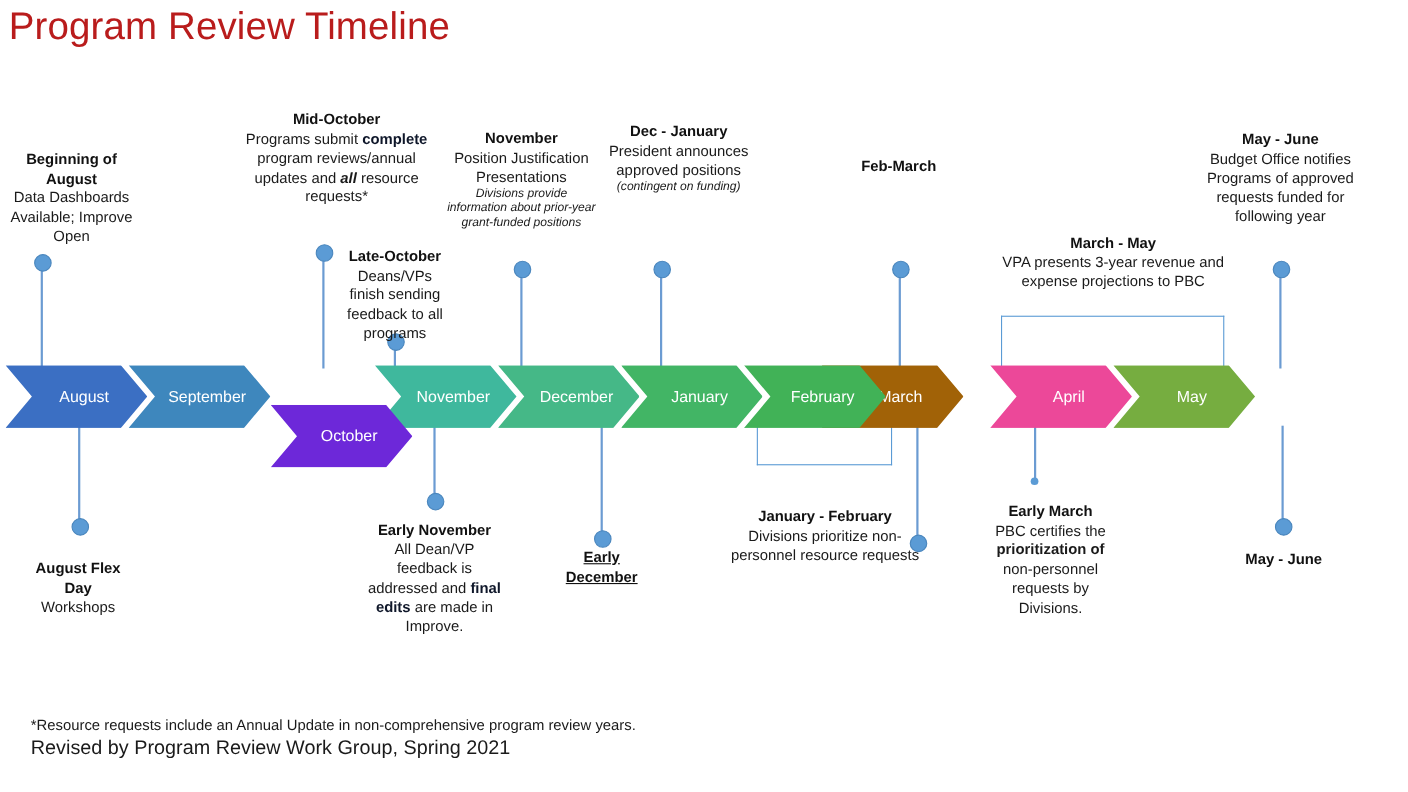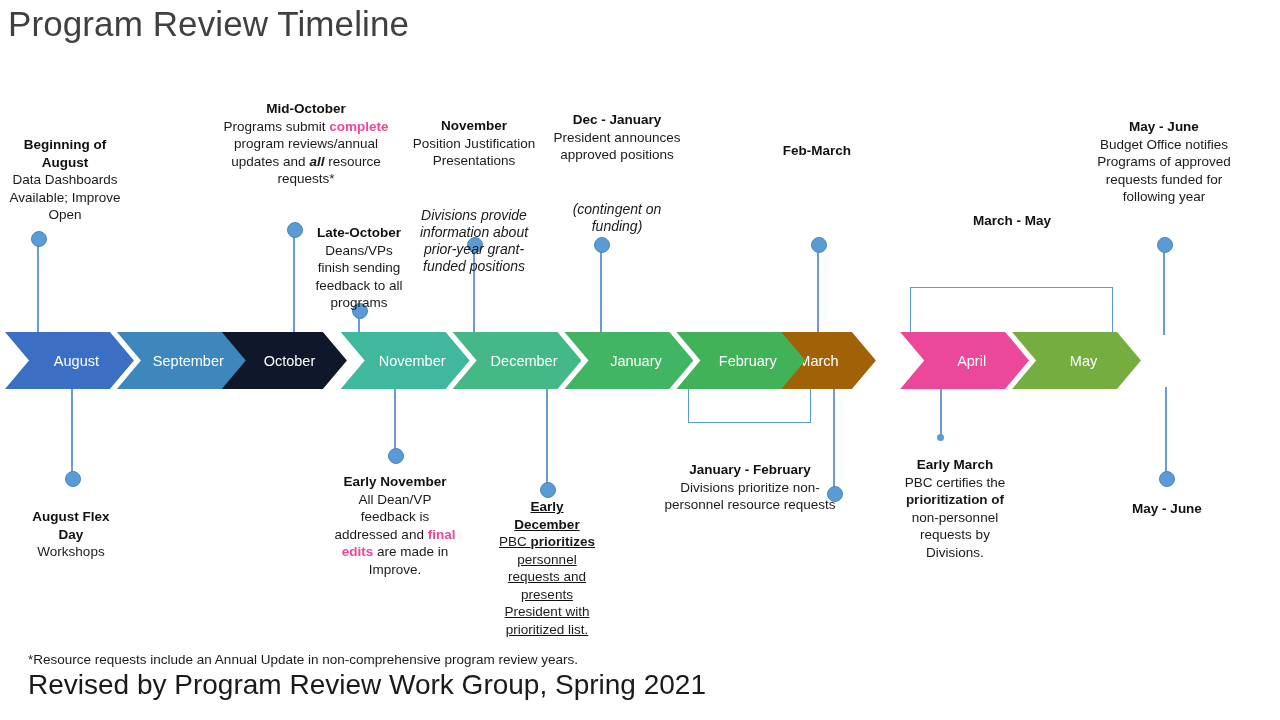--- a/index.html
+++ b/index.html
@@ -6,32 +6,32 @@
   body{
     width:1280px;height:720px;background:#ffffff;overflow:hidden;
     font-family:"Liberation Sans", sans-serif;color:#111111;
     position:relative;
   }
   #stage{position:absolute;left:0;top:0;width:1280px;height:720px;}
 
   
   .page-title{
     position:absolute;left:8px;top:4px;
-    font-size:35px;font-weight:400;color:#404040;letter-spacing:.1px;
+    font-size:35px;font-weight:400;color:#b91c1c;letter-spacing:.1px;
     white-space:nowrap;
   }
 
   
   .footnote{
     position:absolute;left:28px;top:652px;
     font-size:13.5px;color:#1a1a1a;white-space:nowrap;
   }
   .revised{
     position:absolute;left:28px;top:669px;
-    font-size:28px;color:#1a1a1a;white-space:nowrap;
+    font-size:18px;color:#1a1a1a;white-space:nowrap;
   }
 
   
   #timeline{position:absolute;left:0;top:332px;height:57px;width:1280px;}
   .chev{
     position:absolute;top:0;height:57px;
     display:flex;align-items:center;justify-content:center;
     color:#ffffff;font-size:14.5px;font-weight:400;
     -webkit-clip-path:polygon(0 0, calc(100% - 24px) 0, 100% 50%, calc(100% - 24px) 100%, 0 100%, 24px 50%);
     clip-path:polygon(0 0, calc(100% - 24px) 0, 100% 50%, calc(100% - 24px) 100%, 0 100%, 24px 50%);
@@ -46,40 +46,40 @@
 
   
   .bracket{position:absolute;box-sizing:border-box;}
   .bracket.down{border-top:1.6px solid #5b9bd5;border-left:1.6px solid #5b9bd5;border-right:1.6px solid #5b9bd5;}
   .bracket.up{border-bottom:1.6px solid #5b9bd5;border-left:1.6px solid #5b9bd5;border-right:1.6px solid #5b9bd5;}
 
   
   .note{position:absolute;text-align:center;line-height:1.30;}
   .note .hd{font-weight:bold;font-size:13.5px;color:#111;display:block;}
   .note .bd{font-size:13.5px;color:#1a1a1a;display:block;}
-  .note .sub{font-size:14px;font-style:italic;color:#1a1a1a;display:block;line-height:1.22;margin-top:37px;}
-  .rd{color:#ec4899;font-weight:bold;}
+  .note .sub{font-size:11px;font-style:italic;color:#1a1a1a;display:block;line-height:1.22;}
+  .rd{color:#0f172a;font-weight:bold;}
   .bd-em{font-weight:bold;}
   .it-em{font-weight:bold;font-style:italic;}
 </style>
 </head>
 <body>
 
 <div id="stage">
 
   <div class="page-title">Program Review Timeline</div>
 
   <div id="timeline">
       <div class="chev" style="left: 5px; width: 128.9px; background: rgb(59, 111, 195); z-index: 10;">
         <span>August</span>
       </div>
       <div class="chev" style="left: 116.9px; width: 128.9px; background: rgb(62, 135, 189); z-index: 9;">
         <span>September</span>
       </div>
-      <div class="chev" style="left: 218px; width: 128.9px; background: #0f172a; z-index: 8;">
+      <div class="chev" style="left: 246px; width: 128.9px; background: #6d28d9; z-index: 8; margin-top: 36px;">
         <span>October</span>
       </div>
       <div class="chev" style="left: 340.7px; width: 128.9px; background: rgb(63, 184, 157); z-index: 7;">
         <span>November</span>
       </div>
       <div class="chev" style="left: 452.6px; width: 128.9px; background: rgb(69, 184, 135); z-index: 6;">
         <span>December</span>
       </div>
       <div class="chev" style="left: 564.5px; width: 128.9px; background: rgb(66, 181, 101); z-index: 5;">
         <span>January</span>
@@ -168,20 +168,21 @@
     <span class="bd">President announces approved positions</span>
     <span class="sub">(contingent on funding)</span>
   </div>
 
   <div class="note" style="left:757px;top:142px;width:120px;">
     <span class="hd">Feb-March</span>
   </div>
 
   <div class="note" style="left:904px;top:212px;width:216px;">
     <span class="hd">March - May</span>
+    <span class="bd">VPA presents 3-year revenue and expense projections to PBC</span>
   </div>
 
   <div class="note" style="left:1078px;top:118px;width:172px;">
     <span class="hd">May - June</span>
     <span class="bd">Budget Office notifies Programs of approved requests funded for following year</span>
   </div>
 
   <div class="note" style="left:6px;top:508px;width:130px;">
     <span class="hd">August Flex</span>
     <span class="hd">Day</span>
@@ -189,21 +190,20 @@
   </div>
 
   <div class="note" style="left:333px;top:473px;width:124px;">
     <span class="hd">Early November</span>
     <span class="bd"><span>All Dean/VP feedback is addressed and </span><span class="rd">final edits</span><span> are made in Improve.</span></span>
   </div>
 
   <div class="note" style="left:491px;top:498px;width:112px;text-decoration:underline;">
     <span class="hd">Early</span>
     <span class="hd">December</span>
-    <span class="bd"><span>PBC </span><span class="bd-em">prioritizes</span><span> personnel requests and presents President with prioritized list.</span></span>
   </div>
 
   <div class="note" style="left:662px;top:427px;width:176px;margin-top:34px;">
     <span class="hd">January - February</span>
     <span class="bd">Divisions prioritize non-personnel resource requests</span>
   </div>
 
 
   <div class="note" style="left:891px;top:456px;width:128px;">
     <span class="hd">Early March</span>

